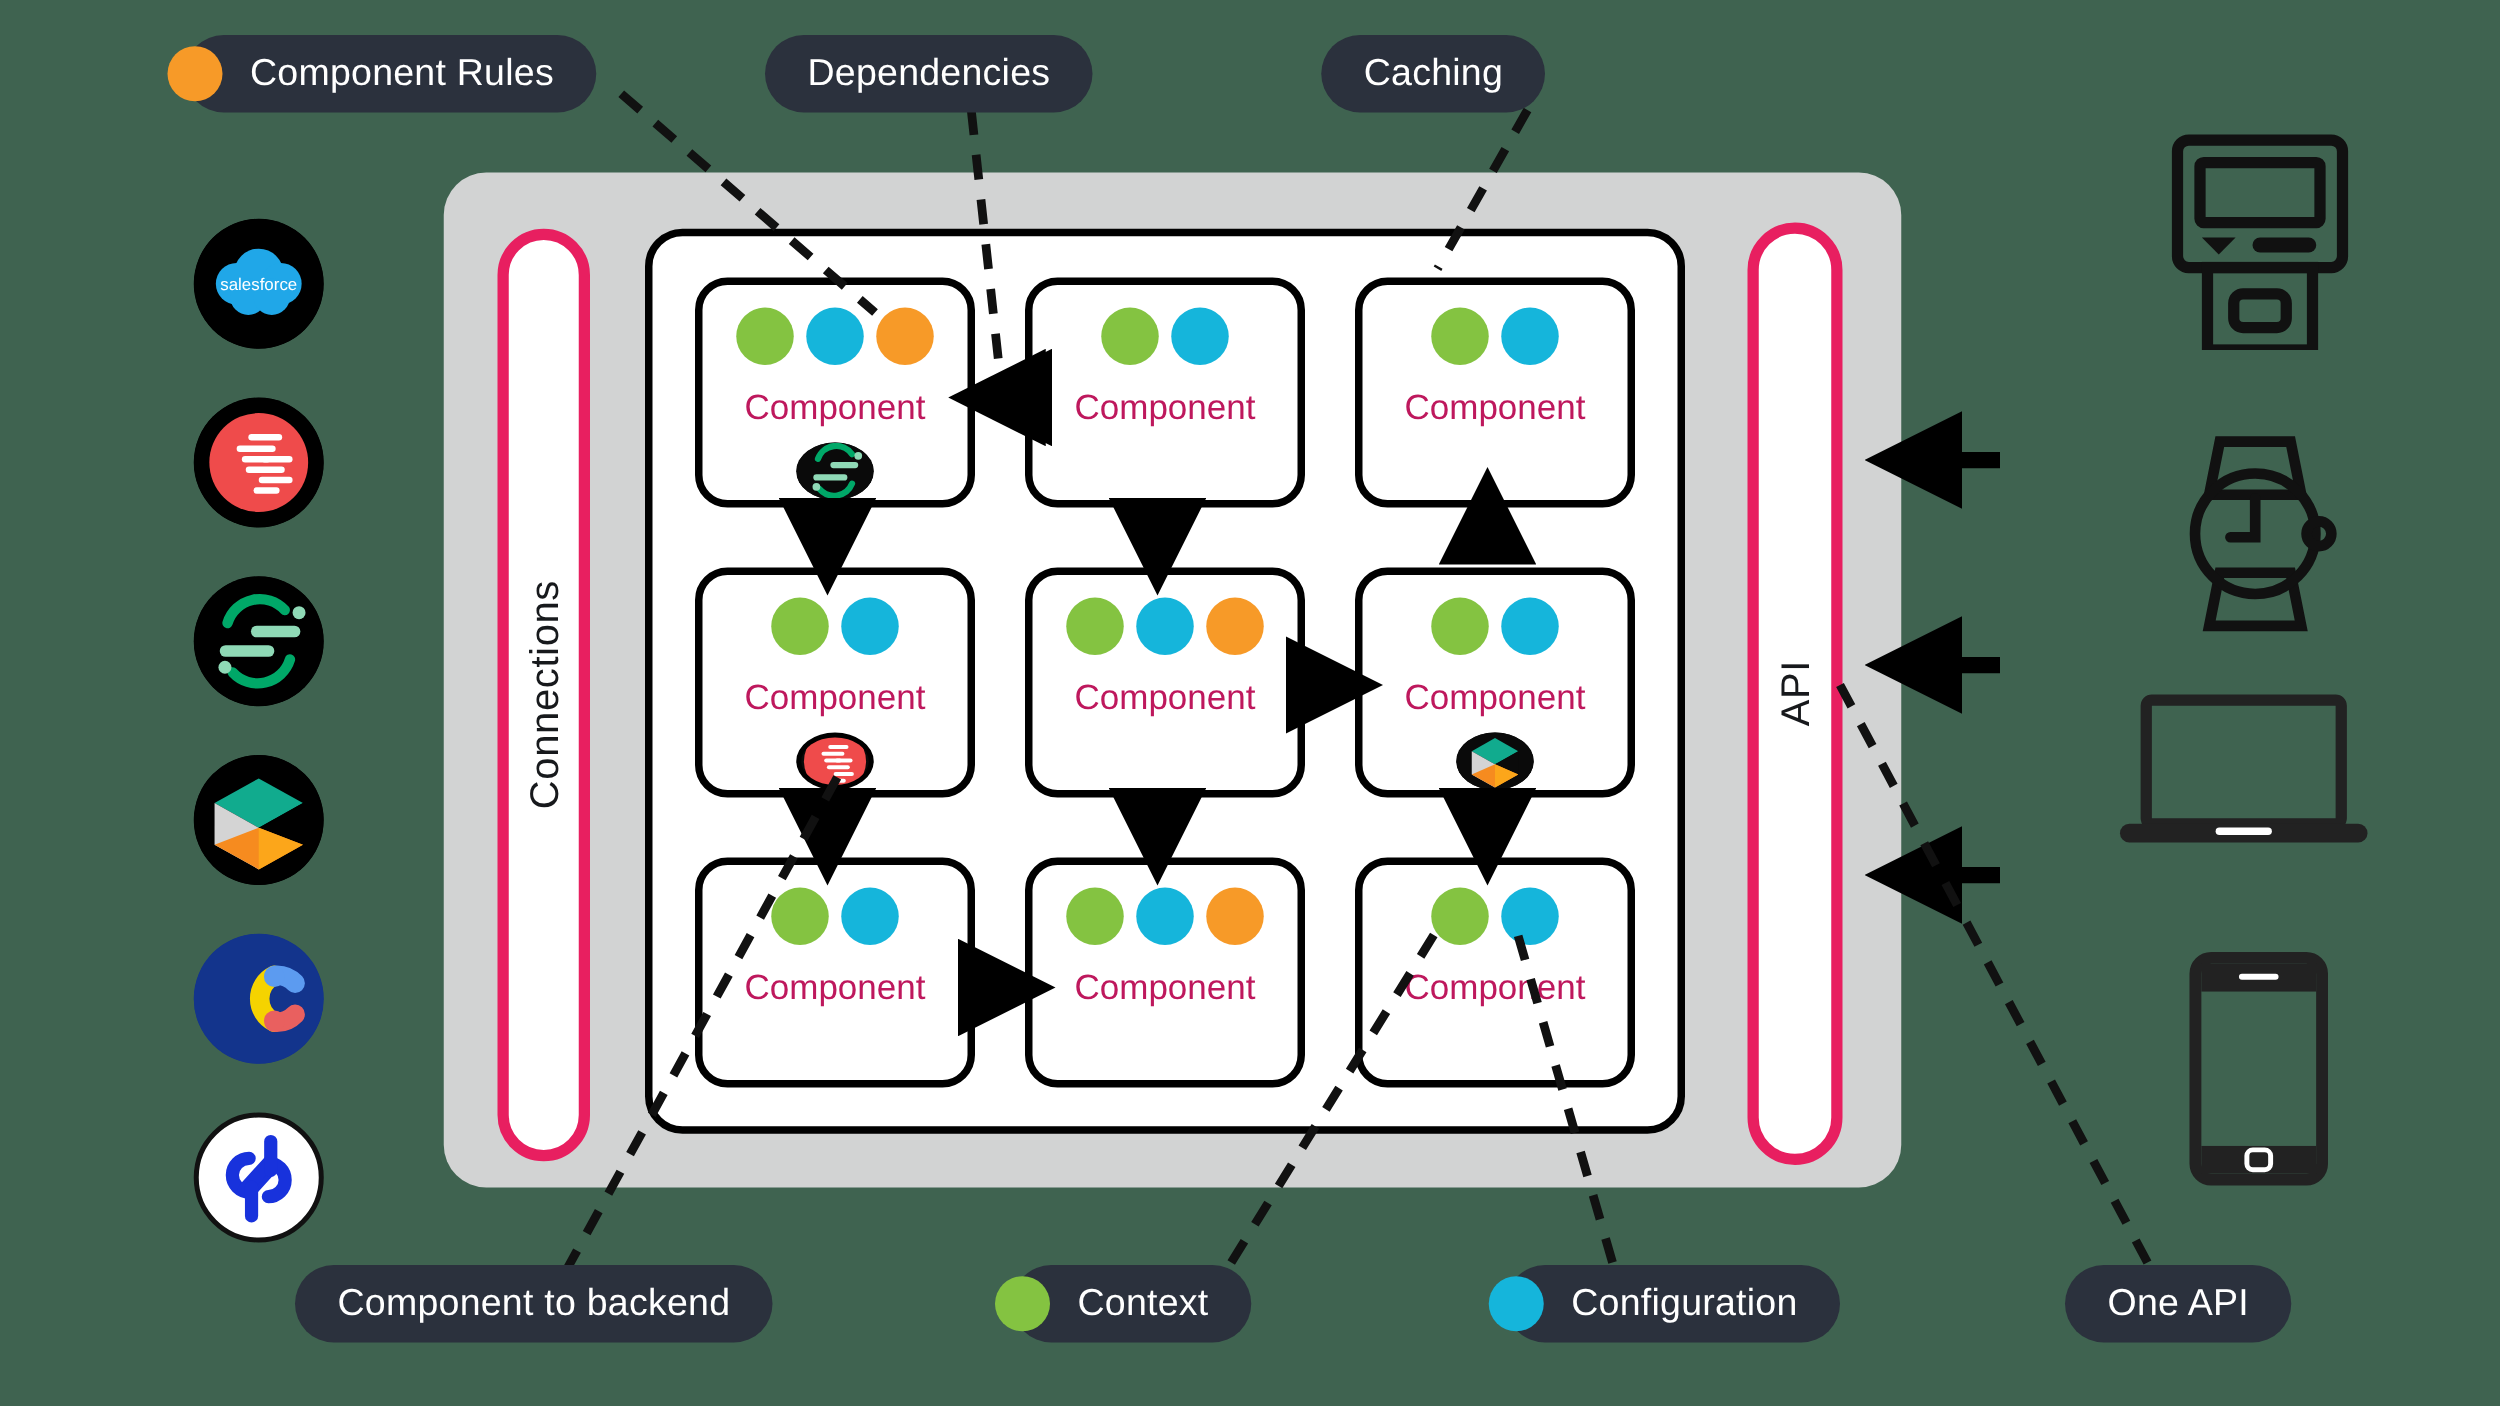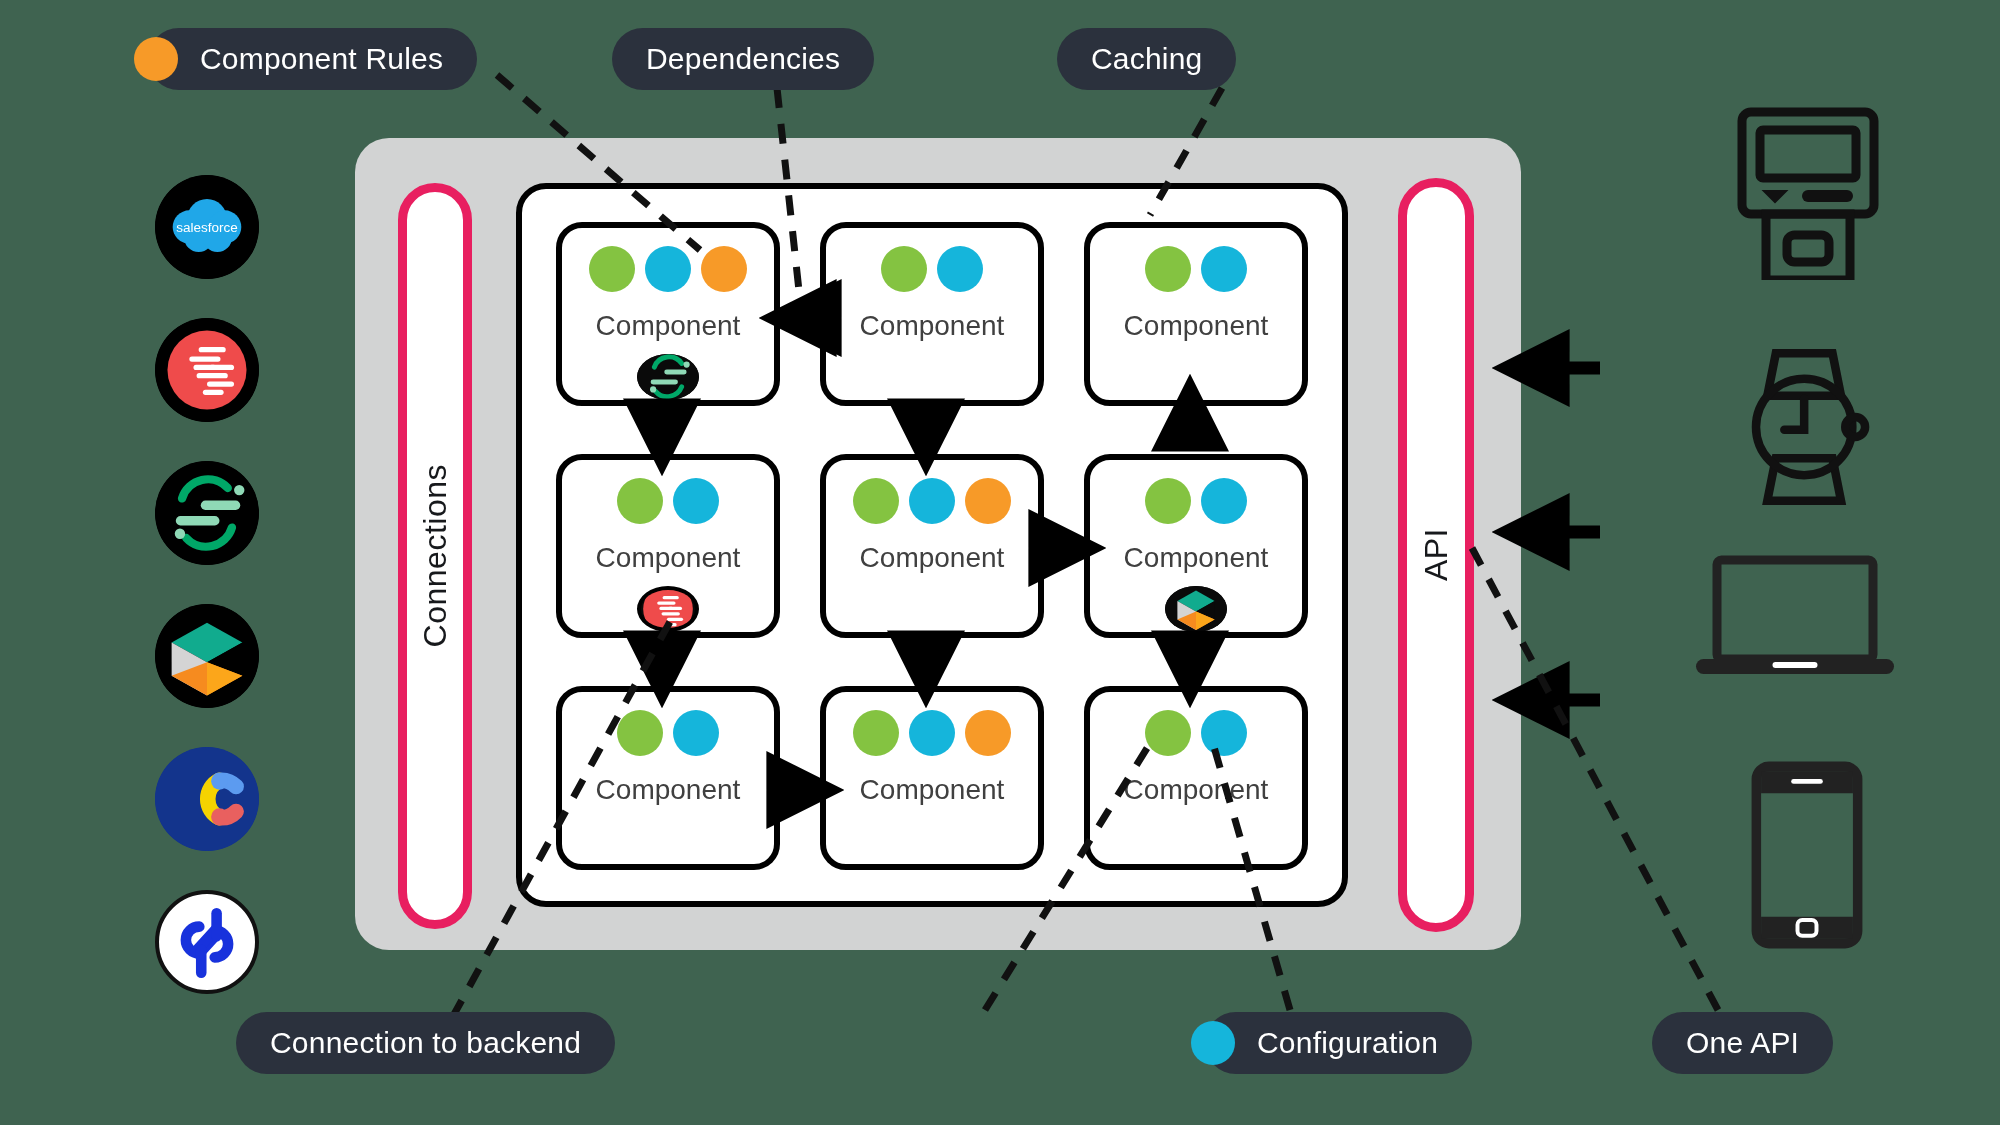--- a/index.html
+++ b/index.html
@@ -93,21 +93,21 @@
     border:6px solid #000;
     border-radius:26px;
     display:flex;
     flex-direction:column;
     align-items:center;
   }
   .dots { display:flex; gap:10px; margin-top:18px; }
   .dot { width:46px; height:46px; border-radius:50%; }
   .card-label {
     font-size:28px;
-    color:#404040;
+    color:#be185d;
     margin-top:18px;
   }
   .badge {
     width:62px; height:62px;
     border-radius:50%;
     margin-top:12px;
     display:flex; align-items:center; justify-content:center;
     overflow:hidden;
   }
 
@@ -303,23 +303,27 @@
 
   <div class="pill" style="left:612px; top:28px;justify-content:flex-end;">
     <span>Dependencies</span>
   </div>
 
   <div class="pill" style="left:1057px; top:28px;">
     <span>Caching</span>
   </div>
 
   <div class="pill" style="left:236px; top:1012px;">
-    <span>Connection to backend</span>
-  </div>
-
+    <span>Component to backend</span>
+  </div>
+
+  <div class="pill has-dot" style="left:810px; top:1012px;">
+    <span class="pdot" style="background:#84c341"></span>
+    <span>Context</span>
+  </div>
 
   <div class="pill has-dot" style="left:1205px; top:1012px;align-items:center;">
     <span class="pdot" style="background:#15b5db"></span>
     <span>Configuration</span>
   </div>
 
   <div class="pill" style="left:1652px; top:1012px;">
     <span>One API</span>
   </div>
 

